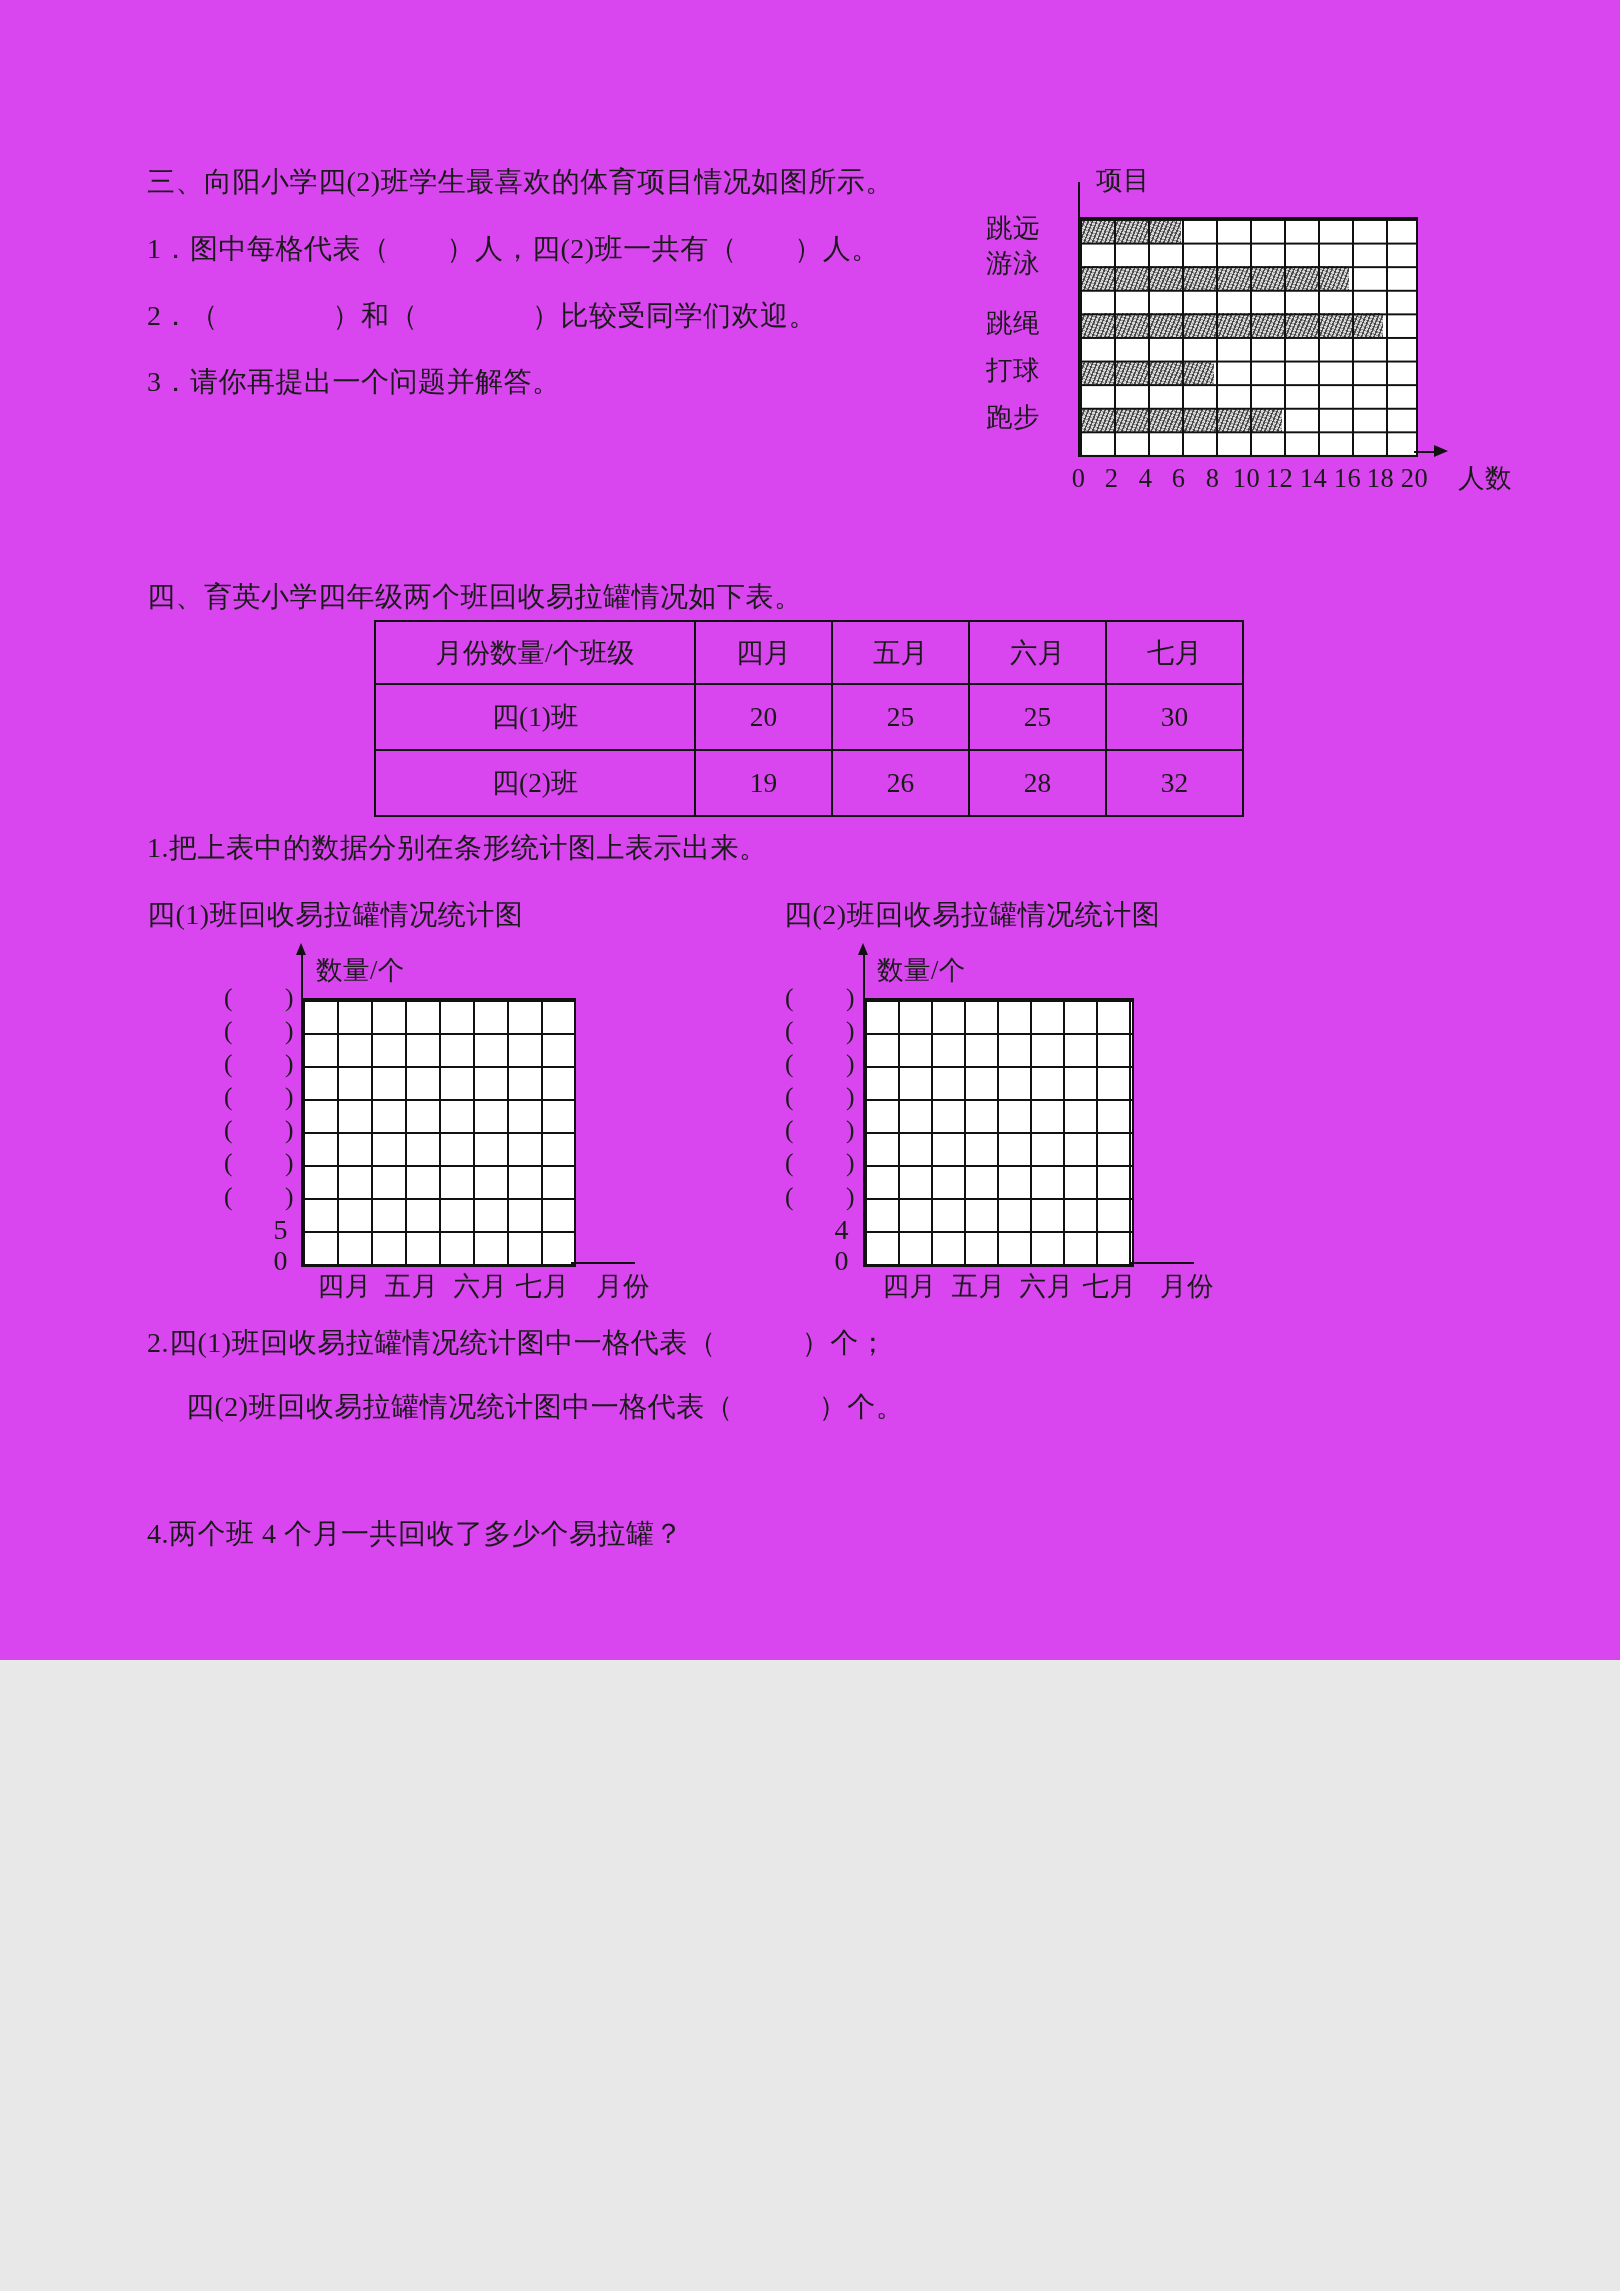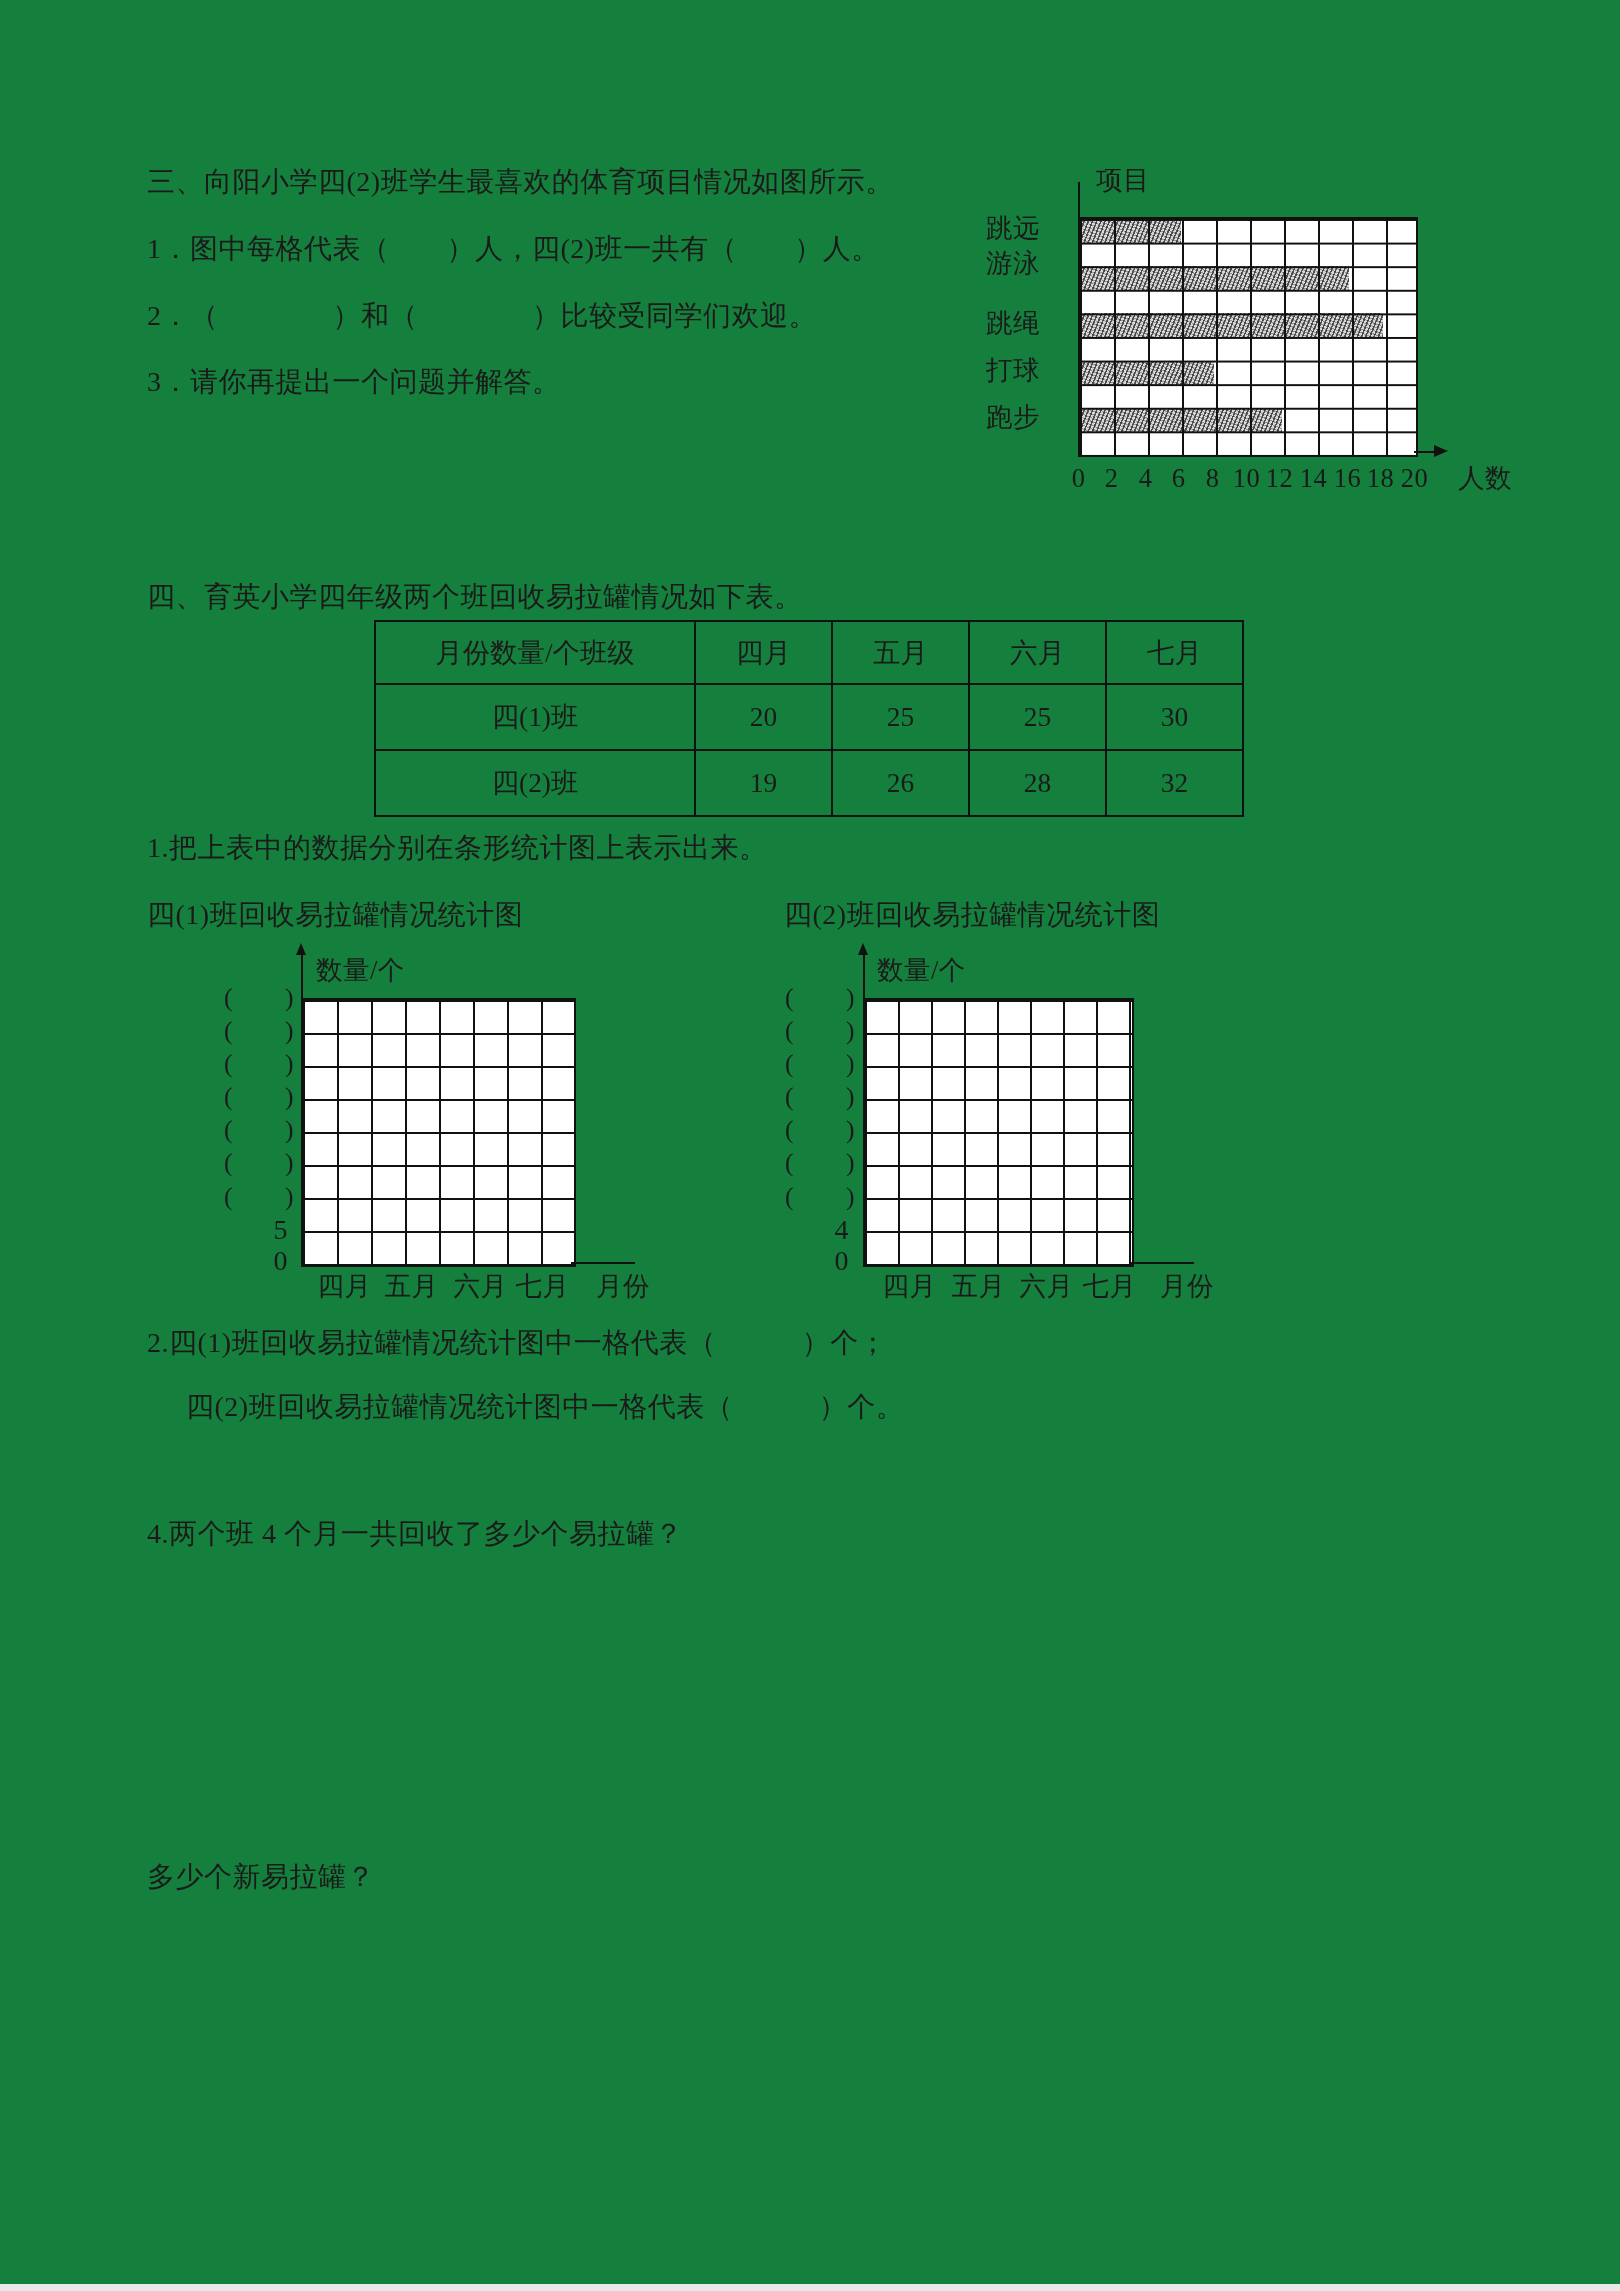--- a/index.html
+++ b/index.html
@@ -1,16 +1,16 @@
 <!DOCTYPE html>
 <html><head>
 <meta charset="utf-8">
 <style>
   html,body{margin:0;padding:0;background:#e8e8e8;}
-  .page{position:relative;width:1620px;height:2284px;background:#15803d;margin:0 auto;
+  .page{position:relative;width:1620px;height:1660px;background:#d946ef;margin:0 auto;
         font-family:"Liberation Serif","DejaVu Serif",serif;color:#1a1a1a;overflow:hidden;}
   .t{position:absolute;font-size:28px;line-height:33px;white-space:nowrap;letter-spacing:0.5px;}
   .small{font-size:25.5px;line-height:29px;}
   .med{font-size:26.5px;line-height:30px;}
   .vline{position:absolute;width:2px;background:#111;}
   .hline{position:absolute;height:2px;background:#111;}
   .grid{position:absolute;border:2px solid #111;box-sizing:content-box;background:#fff;}
   .gridlines{position:absolute;inset:0;z-index:3;pointer-events:none;}
   .bar{position:absolute;left:0;z-index:1;
        background-color:#d8d8d8;

